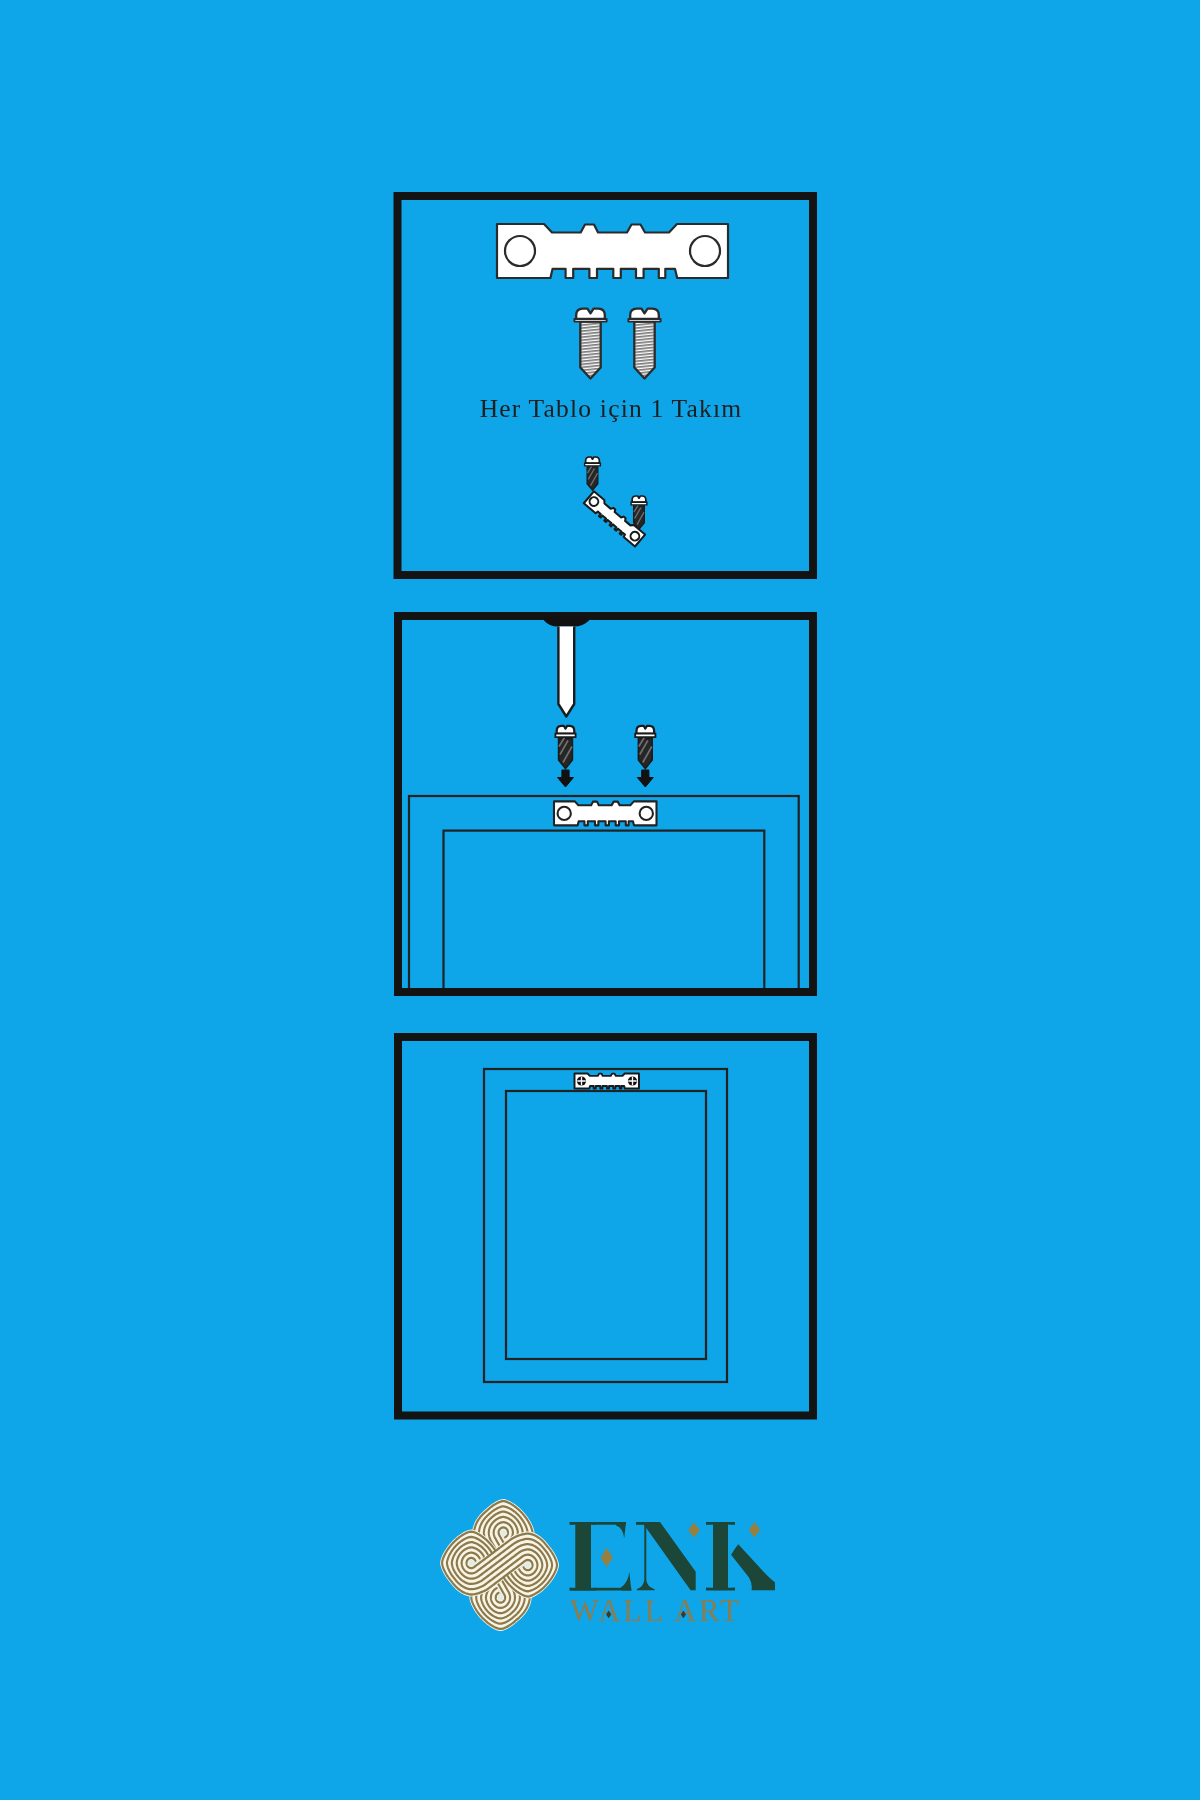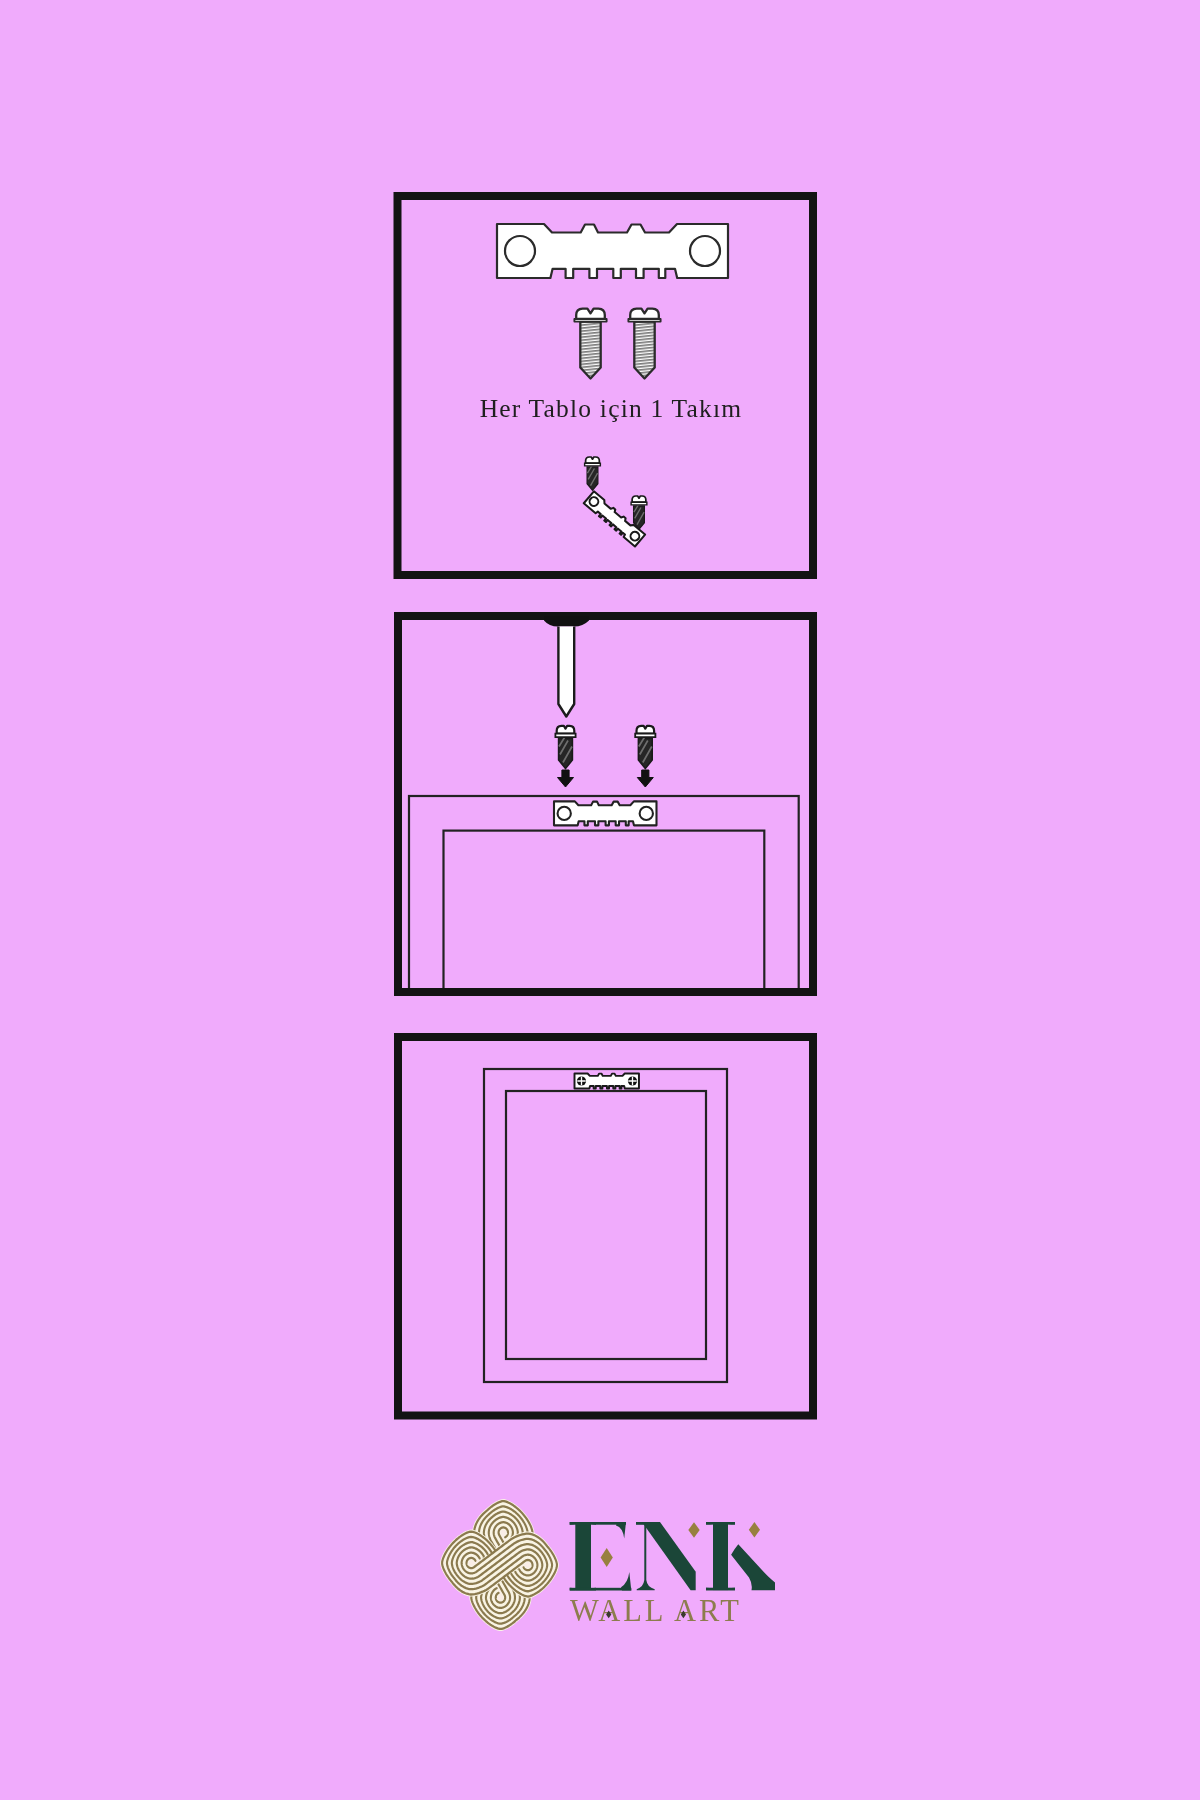--- a/index.html
+++ b/index.html
@@ -1,14 +1,14 @@
 <!DOCTYPE html>
 <html><head><meta charset="utf-8"><title>t</title><style>
 html,body{margin:0;padding:0;background:#fff;}
-.page{position:relative;width:1200px;height:1800px;background:#f0abfc;overflow:hidden;}
+.page{position:relative;width:1200px;height:1800px;background:#0ea5e9;overflow:hidden;}
 </style></head><body>
 <div class="page">
 <svg width="1200" height="1800" viewBox="0 0 1200 1800">
 <defs>
 <path id="hang" d="M0,0 H47 L55,8.5 H83.7 L88,0.5 H97 L101,8.5 H130 L134.5,0.5 H143.5 L148,8.5 H172 L180,0 H231 V54 H180.2 L178,44.8 H168.3 V54 H161.8 V44.8 H146.6 V54 H139 V44.8 H123.8 V54 H116.3 V44.8 H100 V54 H92.4 V44.8 H76.2 V54 H68.6 V44.8 H55.6 L53.4,54 H0 Z"></path>
 <pattern id="thr" patternUnits="userSpaceOnUse" width="40" height="3.0" patternTransform="rotate(-6)">
           <rect width="40" height="3.0" fill="#fdfdfd"></rect>
           <path d="M0,0.9 H40" stroke="#4e4e4e" stroke-width="1.2" fill="none"></path>
         </pattern>
 <g id="dscrew">

